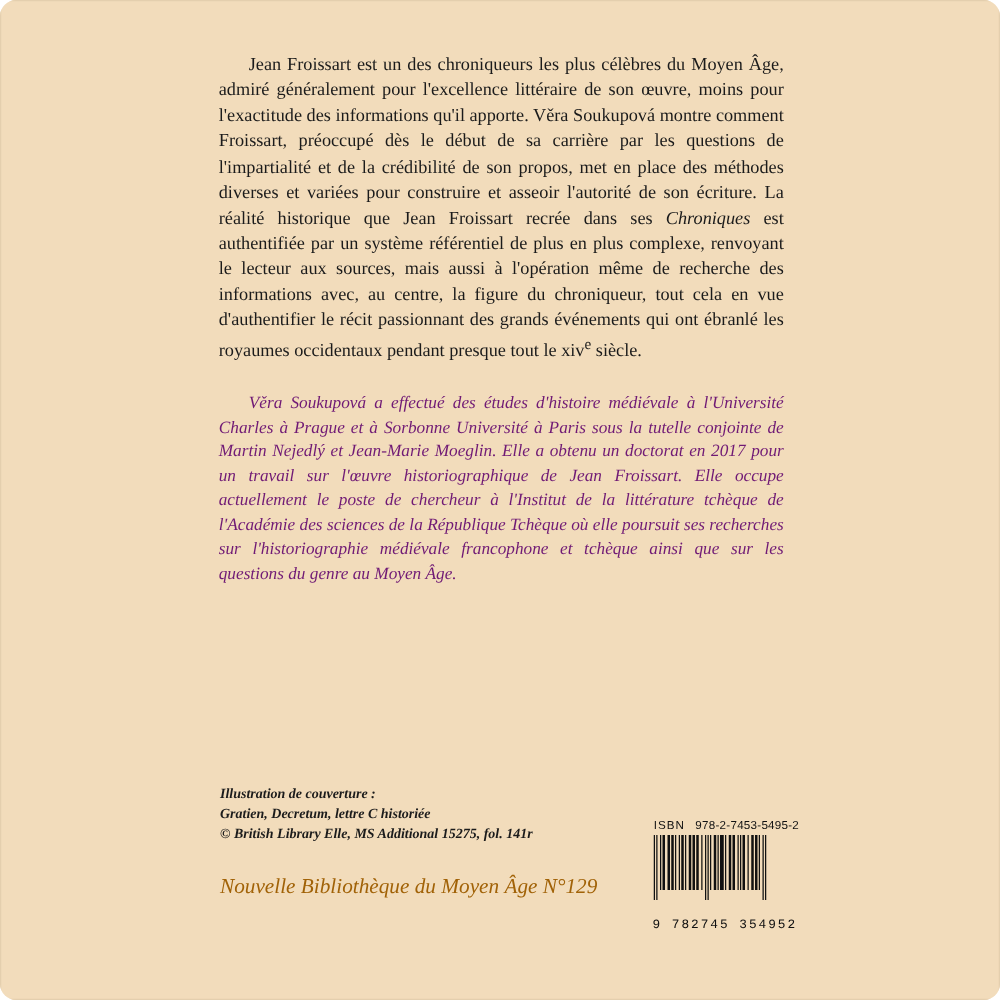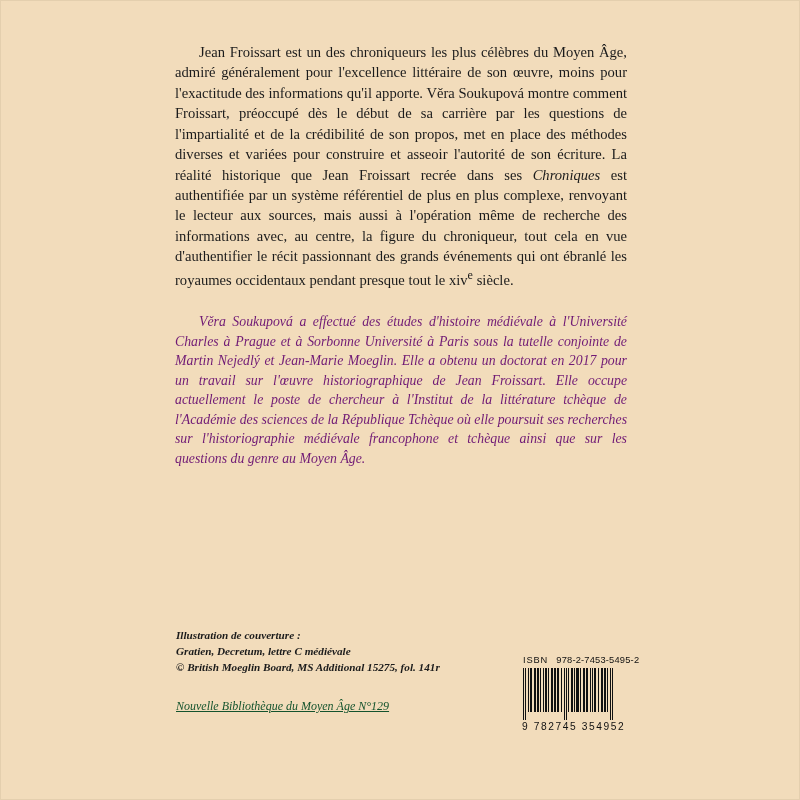--- a/index.html
+++ b/index.html
@@ -12,20 +12,21 @@
     height: 800px;
     font-family: "Liberation Serif", serif;
   }
   .page {
     position: relative;
     width: 800px;
     height: 800px;
     background: #f2dcbb;
     box-sizing: border-box;
     overflow: hidden;
+    border-radius: 13px;
   }
   
   .page::before {
     content: "";
     position: absolute;
     left: 0; top: 0; right: 0; bottom: 0;
     border: 1px solid #e4cfae;
     pointer-events: none;
   }
 
@@ -65,24 +66,23 @@
     line-height: 1.42;
     font-style: italic;
     color: #1b1b1b;
     font-weight: bold;
   }
 
   .series {
     position: absolute;
     left: 176px;
     top: 699px;
-    font-size: 12px;
+    font-size: 17px;
     font-style: italic;
-    color: #14532d;
-    text-decoration: underline;
+    color: #a16207;
   }
 
   .isbn-block {
     position: absolute;
     left: 521px;
     top: 655px;
     width: 130px;
   }
   .isbn-line {
     font-family: "Liberation Sans", sans-serif;
@@ -109,42 +109,42 @@
   .barcode-bars i {
     position: absolute;
     top: 0;
     background: #111;
     height: 44px;
     font-style: normal;
   }
   .barcode-bars i.guard { height: 52px; }
 
   .barcode-digits {
-    font-family: Liberation Sans, sans-serif;
+    font-family: Liberation Mono, monospace;
     font-size: 10.2px;
     color: #111;
     letter-spacing: 1.6px;
-    margin-top: 1px;
+    margin-top: 15px;
     margin-left: 1px;
     white-space: nowrap;
   }
 </style>
 </head>
 <body>
 
 <div class="page">
 
   <div class="blurb">Jean Froissart est un des chroniqueurs les plus célèbres du Moyen Âge, admiré généralement pour l'excellence littéraire de son œuvre, moins pour l'exactitude des informations qu'il apporte. Věra Soukupová montre comment Froissart, préoccupé dès le début de sa carrière par les questions de l'impartialité et de la crédibilité de son propos, met en place des méthodes diverses et variées pour construire et asseoir l'autorité de son écriture. La réalité historique que Jean Froissart recrée dans ses <i>Chroniques</i> est authentifiée par un système référentiel de plus en plus complexe, renvoyant le lecteur aux sources, mais aussi à l'opération même de recherche des informations avec, au centre, la figure du chroniqueur, tout cela en vue d'authentifier le récit passionnant des grands événements qui ont ébranlé les royaumes occidentaux pendant presque tout le xiv<sup>e</sup> siècle.</div>
 
   <div class="bio">Věra Soukupová a effectué des études d'histoire médiévale à l'Université Charles à Prague et à Sorbonne Université à Paris sous la tutelle conjointe de Martin Nejedlý et Jean-Marie Moeglin. Elle a obtenu un doctorat en 2017 pour un travail sur l'œuvre historiographique de Jean Froissart. Elle occupe actuellement le poste de chercheur à l'Institut de la littérature tchèque de l'Académie des sciences de la République Tchèque où elle poursuit ses recherches sur l'historiographie médiévale francophone et tchèque ainsi que sur les questions du genre au Moyen Âge.</div>
 
   <div class="credits">
     <div>Illustration de couverture&nbsp;:</div>
-    <div>Gratien, Decretum, lettre C médiévale</div>
-    <div>© British Moeglin Board, MS Additional 15275, fol. 141r</div>
+    <div>Gratien, Decretum, lettre C historiée</div>
+    <div>© British Library Elle, MS Additional 15275, fol. 141r</div>
   </div>
 
   <div class="series">Nouvelle Bibliothèque du Moyen Âge N°129</div>
 
   <div class="isbn-block">
     <div class="isbn-line">
       <span class="lbl">ISBN</span>
       &nbsp;&nbsp;<span>978-2-7453-5495-2</span>
     </div>
     <div class="barcode-box">

